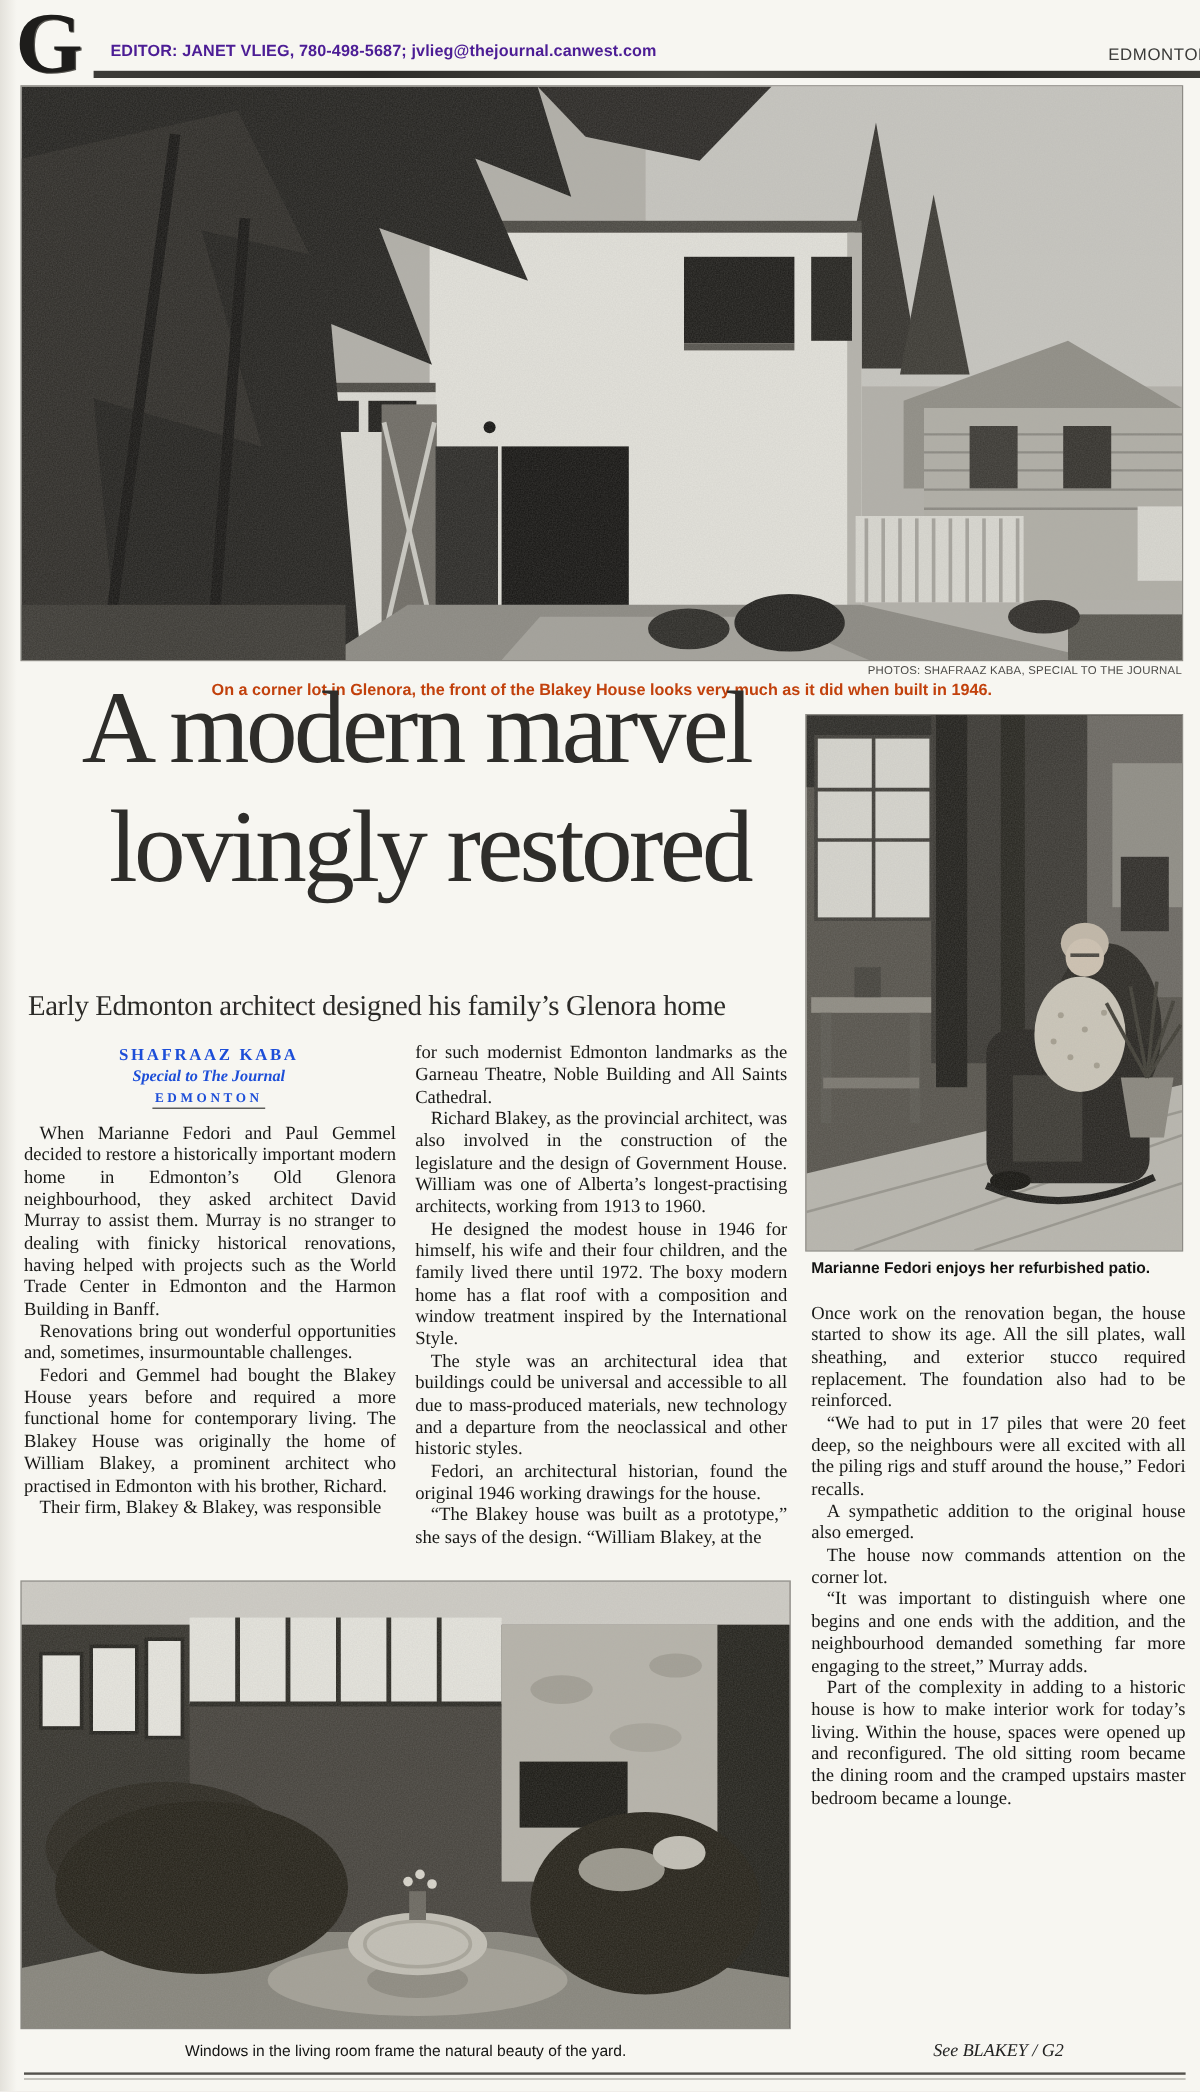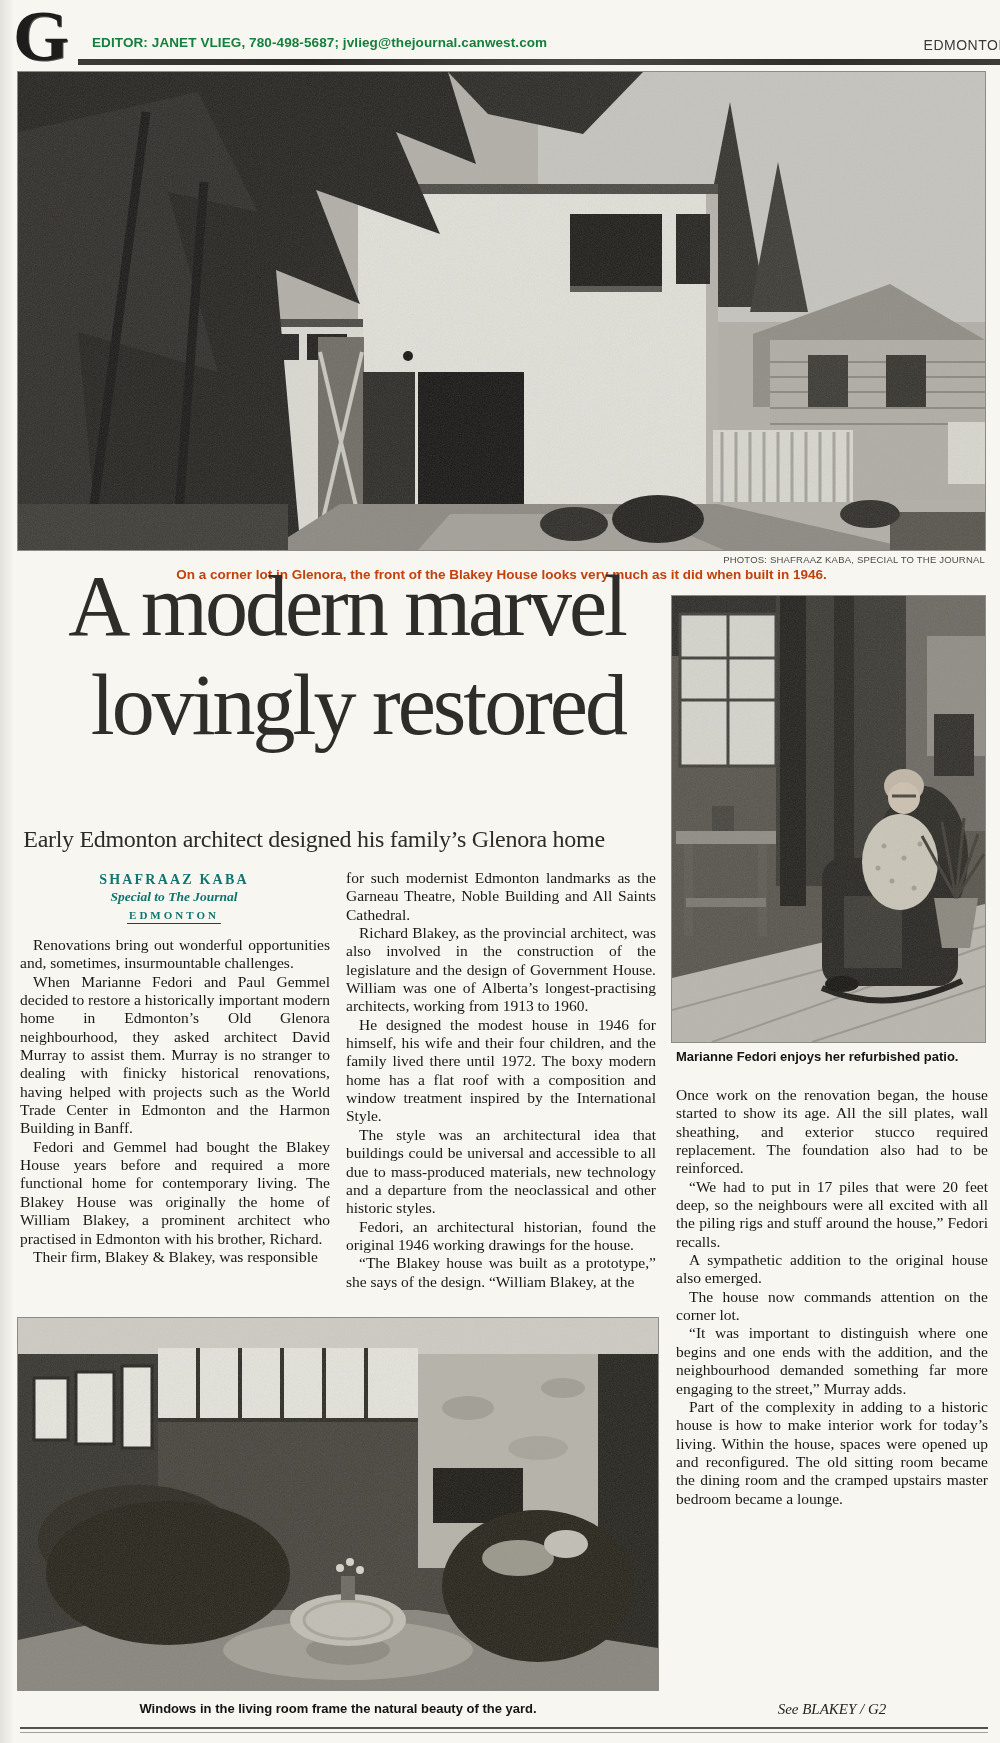--- a/index.html
+++ b/index.html
@@ -15,21 +15,21 @@
   
   .section-letter {
     position:absolute; left:13px; top:0px;
     font-family:"Liberation Serif",serif; font-weight:bold;
     font-size:72px; line-height:72px; color:#1e1d1b;
     text-shadow:1px 1px 0 #55534e;
   }
   .editor-line {
     position:absolute; left:92px; top:35px;
     font-family:"Liberation Sans",sans-serif; font-weight:bold;
-    font-size:13.5px; color:#15803d; letter-spacing:.1px;
+    font-size:13.5px; color:#4c1d95; letter-spacing:.1px;
   }
   .masthead-right {
     position:absolute; right:-9px; top:37px;
     font-family:"Liberation Sans",sans-serif; font-size:14px; color:#3a3a38;
     letter-spacing:.5px;
   }
   .header-rule {
     position:absolute; left:78px; right:0; top:59px; height:6px;
     background:linear-gradient(90deg,#3c3b37,#2d2c29 25%,#4a4943 55%,#2f2e2a 80%,#3d3c37);
   }
@@ -47,35 +47,35 @@
   .caption-main {
     position:absolute; left:18px; width:967px; top:567px; text-align:center;
     font-family:"Liberation Sans",sans-serif; font-weight:bold; font-size:13.5px; color:#c2410c;
   }
   .caption-patio {
     position:absolute; left:676px; top:1049px; width:309px; text-align:left;
     font-family:"Liberation Sans",sans-serif; font-weight:bold; font-size:13px; color:#141413;
   }
   .caption-living {
     position:absolute; left:18px; top:1701px; width:640px; text-align:center;
-    font-family:"Liberation Sans",sans-serif; font-weight:bold; font-size:13px; color:#141413;
+    font-family:"Liberation Sans",sans-serif; font-weight:normal; font-size:13px; color:#141413;
   }
   
   .headline {
     position:absolute; left:5px; top:557px; width:620px; text-align:right;
     font-family:"Liberation Serif",serif; font-weight:normal; color:#2e2d2a;
     font-size:86px; line-height:99px; letter-spacing:-3px;
   }
   .subhead {
     position:absolute; left:8px; top:826px; width:612px; text-align:center;
     font-family:"Liberation Serif",serif; font-size:24px; color:#2c2b28;
     letter-spacing:-.3px; white-space:nowrap;
   }
   
-  .byline { position:absolute; left:20px; top:872px; width:308px; text-align:center; color:#0f766e; }
+  .byline { position:absolute; left:20px; top:872px; width:308px; text-align:center; color:#1d4ed8; }
   .byline-author { font-size:14px; font-weight:bold; letter-spacing:2.2px; }
   .byline-credit { font-size:13.5px; font-weight:bold; font-style:italic; margin-top:1px; }
   .byline-location {
     display:inline-block; font-size:11px; font-weight:bold; letter-spacing:3px;
     border-bottom:1px solid #3a3a37; padding:0 2px 2px 2px; margin-top:3px;
   }
   
   .col {
     position:absolute; font-size:15.5px; line-height:18.35px;
     text-align:justify; color:#181816;
@@ -265,22 +265,22 @@
   </div>
   <div class="caption-patio">Marianne Fedori enjoys her refurbished patio.</div>
 
   <div class="byline">
     <div class="byline-author">SHAFRAAZ KABA</div>
     <div class="byline-credit">Special to The Journal</div>
     <div><span class="byline-location">EDMONTON</span></div>
   </div>
 
   <div class="col col1">
+      <p>When Marianne Fedori and Paul Gemmel decided to restore a historically important modern home in Edmonton’s Old Glenora neighbourhood, they asked architect David Murray to assist them. Murray is no stranger to dealing with finicky historical renovations, having helped with projects such as the World Trade Center in Edmonton and the Harmon Building in Banff.</p>
       <p>Renovations bring out wonderful opportunities and, sometimes, insurmountable challenges.</p>
-      <p>When Marianne Fedori and Paul Gemmel decided to restore a historically important modern home in Edmonton’s Old Glenora neighbourhood, they asked architect David Murray to assist them. Murray is no stranger to dealing with finicky historical renovations, having helped with projects such as the World Trade Center in Edmonton and the Harmon Building in Banff.</p>
       <p>Fedori and Gemmel had bought the Blakey House years before and required a more functional home for contemporary living. The Blakey House was originally the home of William Blakey, a prominent architect who practised in Edmonton with his brother, Richard.</p>
       <p>Their firm, Blakey &amp; Blakey, was responsible</p>
     </div>
   <div class="col col2 col-cont">
       <p>for such modernist Edmonton landmarks as the Garneau Theatre, Noble Building and All Saints Cathedral.</p>
       <p>Richard Blakey, as the provincial architect, was also involved in the construction of the legislature and the design of Government House. William was one of Alberta’s longest-practising architects, working from 1913 to 1960.</p>
       <p>He designed the modest house in 1946 for himself, his wife and their four children, and the family lived there until 1972. The boxy modern home has a flat roof with a composition and window treatment inspired by the International Style.</p>
       <p>The style was an architectural idea that buildings could be universal and accessible to all due to mass-produced materials, new technology and a departure from the neoclassical and other historic styles.</p>
       <p>Fedori, an architectural historian, found the original 1946 working drawings for the house.</p>
       <p>“The Blakey house was built as a prototype,” she says of the design. “William Blakey, at the</p>

